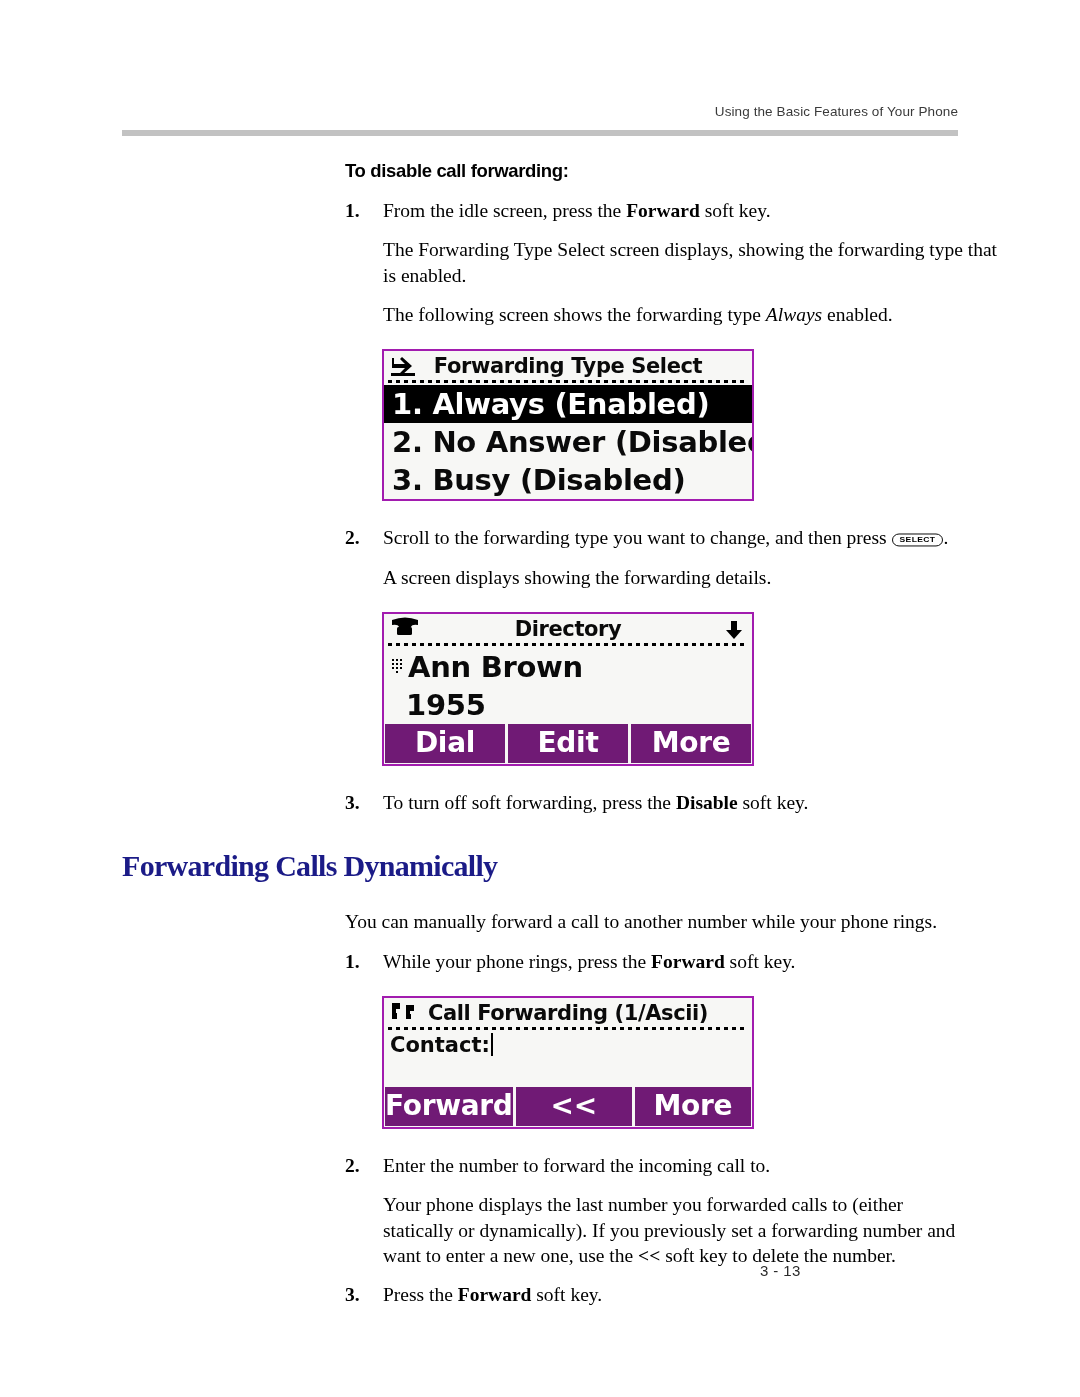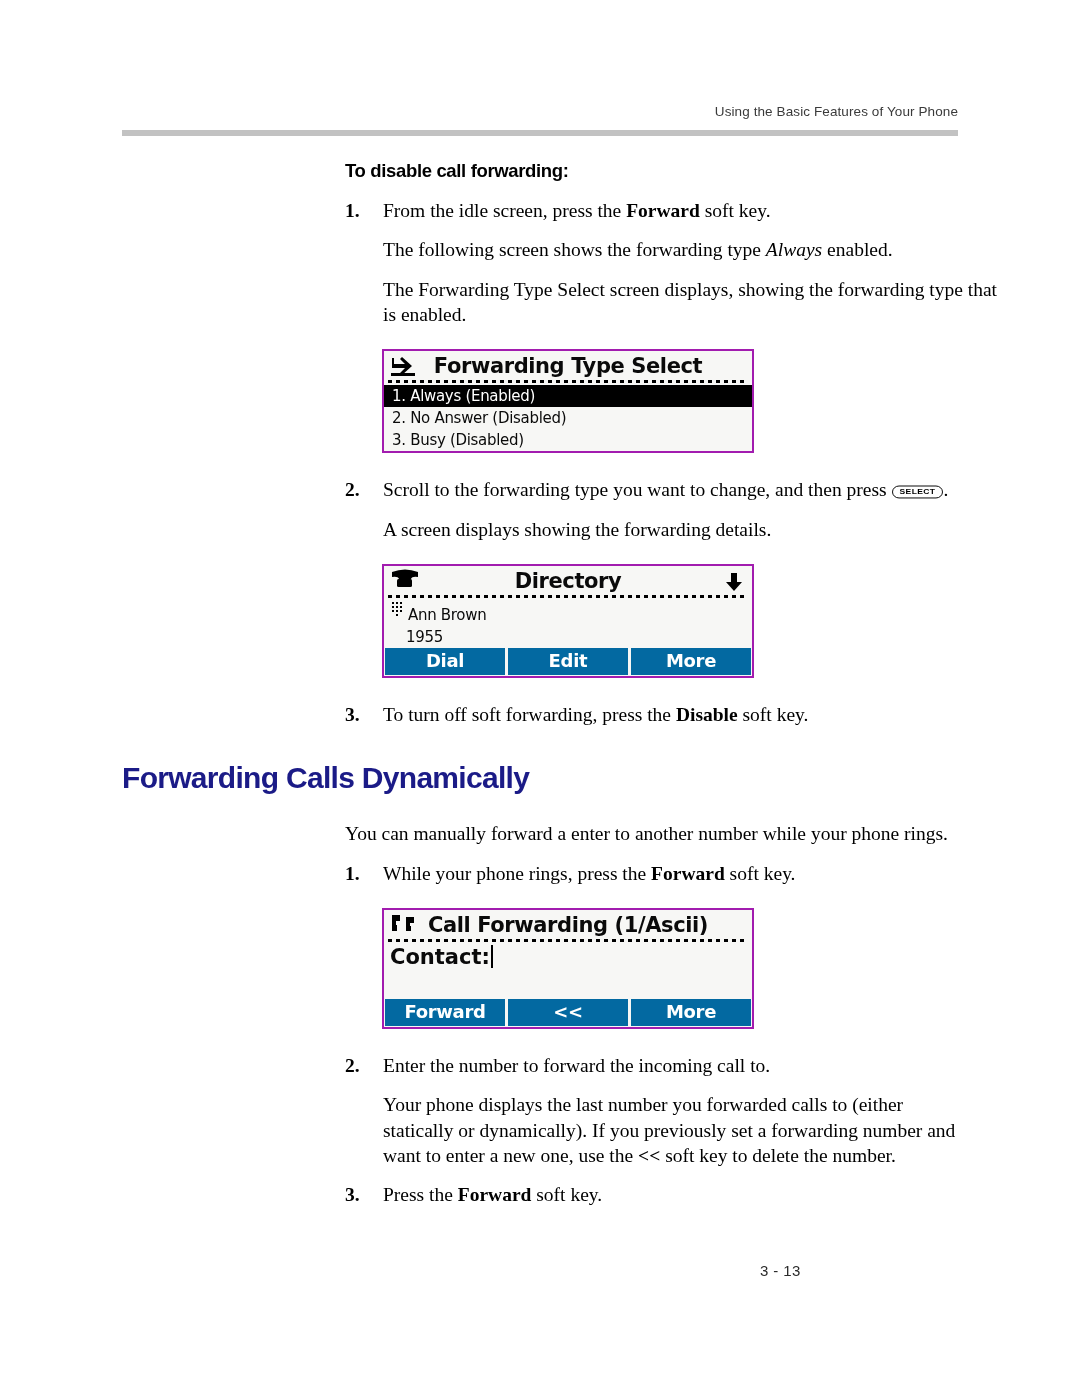--- a/index.html
+++ b/index.html
@@ -49,21 +49,21 @@
     font-family: "Liberation Sans", sans-serif;
     font-weight: bold;
     font-size: 18.5px;
     letter-spacing: -0.35px;
     color: #000;
     margin: 0 0 16px 345px;
   }
 
   
   .blue-head {
-    font-family: Liberation Sans, sans-serif;
+    font-family: Liberation Serif, serif;
     font-weight: bold;
     font-size: 30px;
     letter-spacing: -0.7px;
     color: #1b1b87;
     margin: 0 18px 26px 122px;
   }
 
   
   .step {
     position: relative;
@@ -133,45 +133,45 @@
     color: #0a0a0a;
   }
   .lcd-dotline {
     position: absolute;
     left: 4px; right: 4px;
     bottom: 0;
     height: 3px;
     background-image: repeating-linear-gradient(to right,#000 0 4px, transparent 4px 8px);
   }
   .lcd-row {
-    font-size: 15px;
-    font-weight: normal;
+    font-size: 29px;
+    font-weight: bold;
     letter-spacing: -0.3px;
     padding: 2px 4px 2px 8px;
     color: #0a0a0a;
     white-space: nowrap;
   }
   .lcd-row.sel {
     background: #000;
     color: #ffffff;
   }
   .lcd-body { padding-top: 2px; }
 
   
   .softkeys {
     display: flex;
     gap: 3px;
     padding: 0 1px 1px 1px;
   }
   .softkey {
     flex: 1 1 0;
-    background: #0369a1;
+    background: #701a75;
     color: #fff;
     text-align: center;
-    font-size: 18px;
+    font-size: 28px;
     font-weight: bold;
     letter-spacing: -0.3px;
     padding: 2px 0 4px 0;
   }
 
   
   .icon-fwd {
     position: absolute;
     left: 7px; top: 4px;
     width: 26px; height: 22px;
@@ -237,25 +237,25 @@
 
 <div class="content">
 
   <div class="sec-head">To disable call forwarding:</div>
 
   <div class="step">
     <span class="num">1.</span>
     <span>From the idle screen, press the </span><b>Forward</b><span> soft key.</span>
   </div>
 
+  <div class="para wide">The Forwarding Type Select screen displays, showing the forwarding type that is enabled.</div>
+
   <div class="para wide">
     <span>The following screen shows the forwarding type </span><i>Always</i><span> enabled.</span>
   </div>
-
-  <div class="para wide">The Forwarding Type Select screen displays, showing the forwarding type that is enabled.</div>
 
   <div class="lcd">
     <div class="lcd-titlebar">
       <svg class="icon-fwd" viewBox="0 0 26 22">
         <path d="M3 3 L3 9 L14 9 L9 4 L11 2 L21 11 L11 20 L9 18 L14 13 L1 13 L1 3 Z" fill="#000"></path>
         <rect x="0" y="18" width="24" height="3" fill="#000"></rect>
       </svg>
       <div class="lcd-title">Forwarding Type Select</div>
       <div class="lcd-dotline"></div>
     </div>
@@ -311,21 +311,21 @@
     </div>
   </div>
 
   <div class="step">
     <span class="num">3.</span>
     <span>To turn off soft forwarding, press the </span><b>Disable</b><span> soft key.</span>
   </div>
 
   <div class="blue-head" style="margin-top:34px">Forwarding Calls Dynamically</div>
 
-  <div class="para wide" style="margin-left:345px">You can manually forward a enter to another number while your phone rings.</div>
+  <div class="para wide" style="margin-left:345px">You can manually forward a call to another number while your phone rings.</div>
 
 
   <div class="step">
     <span class="num">1.</span>
     <span>While your phone rings, press the </span><b>Forward</b><span> soft key.</span>
   </div>
 
 
   <div class="lcd">
     <div class="lcd-titlebar">

